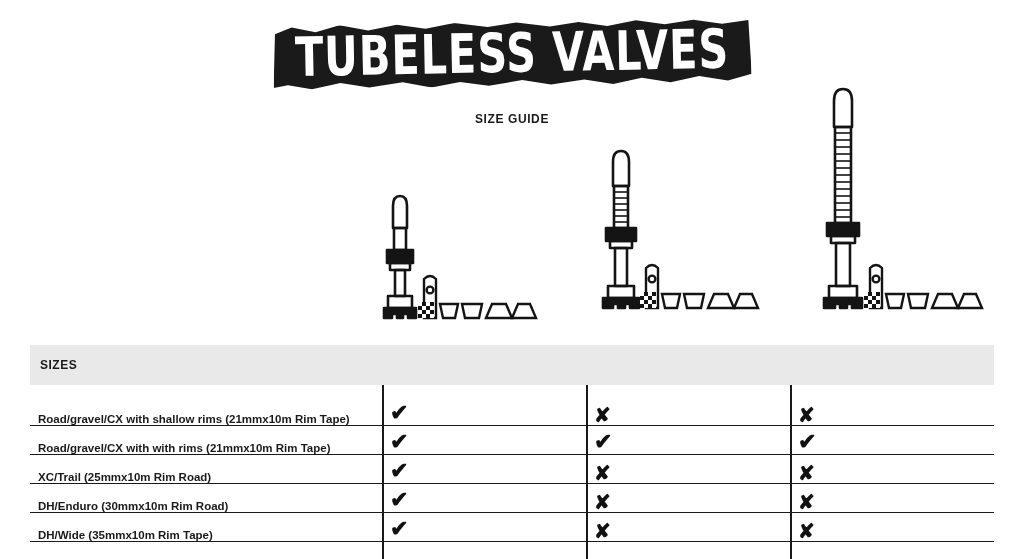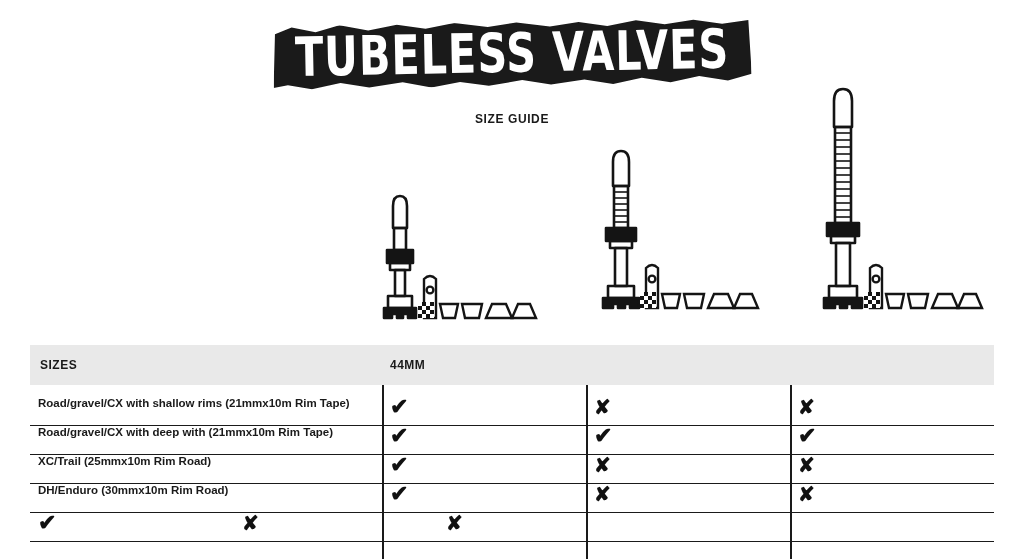--- a/index.html
+++ b/index.html
@@ -93,21 +93,21 @@
     align-items: center;
   }
   .head-row .cell {
     font-size: 12px;
     font-weight: bold;
     letter-spacing: 0.5px;
     color: #1a1a1a;
   }
   .row {
     display: flex;
-    align-items: flex-start;
+    align-items: flex-end;
     height: 29px;
     border-bottom: 1.5px solid #1a1a1a;
   }
   .row.first { border-top: none; }
   .cell-label {
     width: 352px;
     padding-left: 8px;
     font-size: 11.5px;
     font-weight: bold;
     color: #1a1a1a;
@@ -284,40 +284,39 @@
         <path d="M138 225 l6 -14 l12 0 l6 14 z"></path>
       </g>
     </svg>
   </div>
 </div>
 
 <div class="table">
 
   <div class="head-row">
     <div class="cell cell-label">SIZES</div>
-    <div class="cell cell-mark">44MM</div>
   </div>
 
   <div class="spacer-row"></div>
 
   <div class="row first">
     <div class="cell-label">Road/gravel/CX with shallow rims (21mmx10m Rim Tape)</div>
     <div class="cell-mark">
         <span class="mark check">✔</span>
       </div>
     <div class="cell-mark">
         <span class="mark cross">✘</span>
       </div>
     <div class="cell-mark">
         <span class="mark cross">✘</span>
       </div>
   </div>
 
   <div class="row">
-    <div class="cell-label">Road/gravel/CX with deep with (21mmx10m Rim Tape)</div>
+    <div class="cell-label">Road/gravel/CX with with rims (21mmx10m Rim Tape)</div>
     <div class="cell-mark">
         <span class="mark check">✔</span>
       </div>
     <div class="cell-mark">
         <span class="mark check">✔</span>
       </div>
     <div class="cell-mark">
         <span class="mark check">✔</span>
       </div>
   </div>
@@ -342,20 +341,21 @@
       </div>
     <div class="cell-mark">
         <span class="mark cross">✘</span>
       </div>
     <div class="cell-mark">
         <span class="mark cross">✘</span>
       </div>
   </div>
 
   <div class="row">
+    <div class="cell-label">DH/Wide (35mmx10m Rim Tape)</div>
     <div class="cell-mark">
         <span class="mark check">✔</span>
       </div>
     <div class="cell-mark">
         <span class="mark cross">✘</span>
       </div>
     <div class="cell-mark">
         <span class="mark cross">✘</span>
       </div>
   </div>

